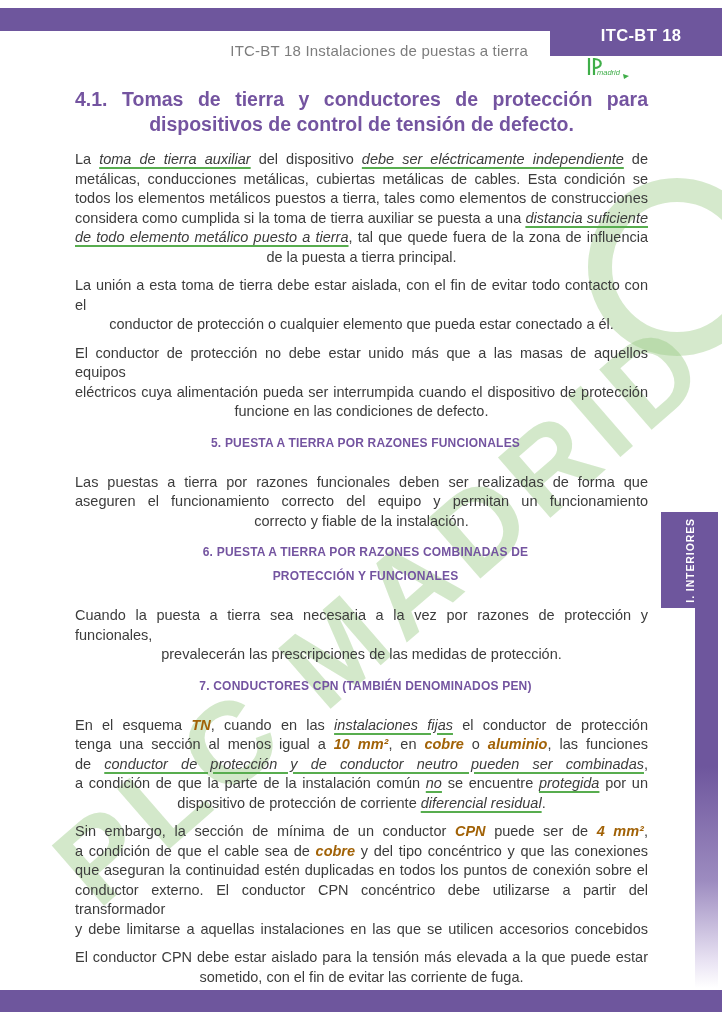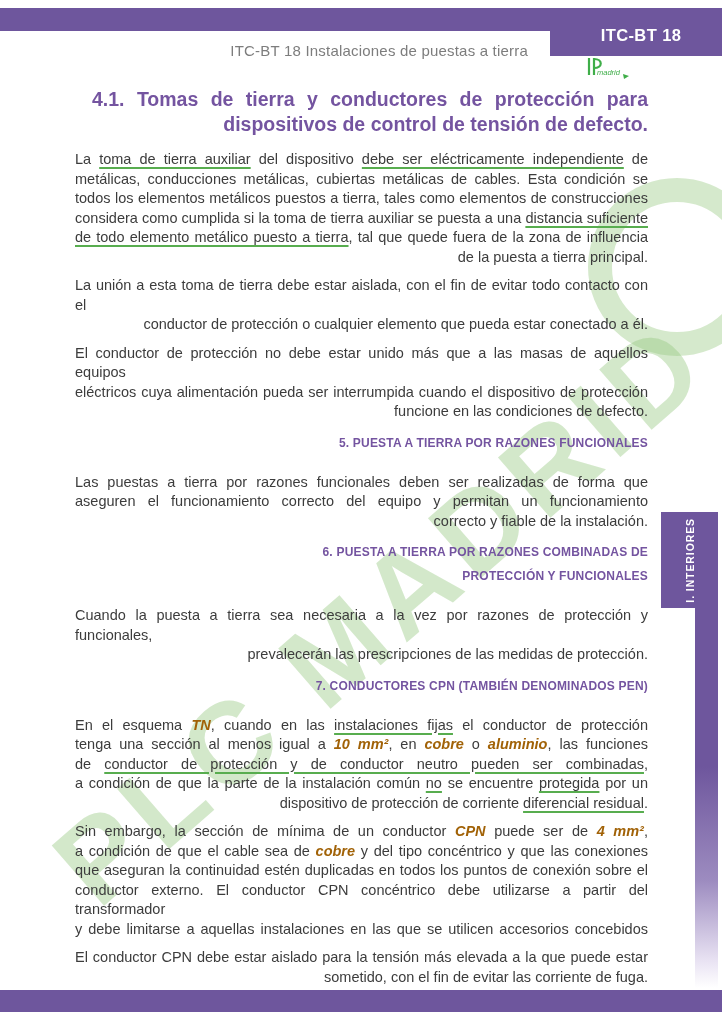--- a/index.html
+++ b/index.html
@@ -31,26 +31,26 @@
   }
   .watermark-ring{
     position:absolute;left:588px;top:178px;width:130px;height:130px;z-index:1;
     border:24px solid rgba(150,200,128,0.40);border-radius:50%;
   }
   
   .content{
     position:absolute;left:75px;top:87px;width:573px;z-index:2;
     font-size:14.5px;line-height:19.5px;color:#3c3c3c;
   }
-  .content .h1{color:#7454a0;font-weight:bold;font-size:19.5px;line-height:25px;margin:0 0 13px 17px;}
+  .content .h1{color:#7454a0;font-weight:bold;font-size:19.5px;line-height:25px;margin:0 0 13px 0;}
   .content .h2{color:#7454a0;font-weight:bold;font-size:12px;line-height:24px;margin:4px 0 18px 8px;letter-spacing:.2px;}
   .content .p{margin:0 0 9px 0;}
-  .ln{text-align:right;}
+  .ln{text-align:center;}
   .ln.j{text-align:justify;text-align-last:justify;}
-  .seg-u{text-decoration:underline;text-decoration-color:#58ad4f;text-decoration-thickness:2px;text-underline-offset:3px;}
+  .seg-u{text-decoration:underline;text-decoration-color:#58ad4f;text-decoration-thickness:2px;text-underline-offset:3px;font-style:italic;}
   .seg-g{color:#a16207;font-weight:bold;font-style:italic;}
   .page-number{margin-top:10px;text-align:right;padding-right:16px;font-weight:bold;font-size:16px;color:#53b04e;}
   
   .side-tab{
     position:absolute;left:661px;top:512px;width:57px;height:96px;background:#6e569d;z-index:3;
     display:flex;align-items:center;justify-content:center;
   }
   .side-tab span{
     writing-mode:vertical-rl;transform:rotate(180deg);
     color:#fff;font-weight:bold;font-size:10.5px;letter-spacing:.9px;white-space:nowrap;

